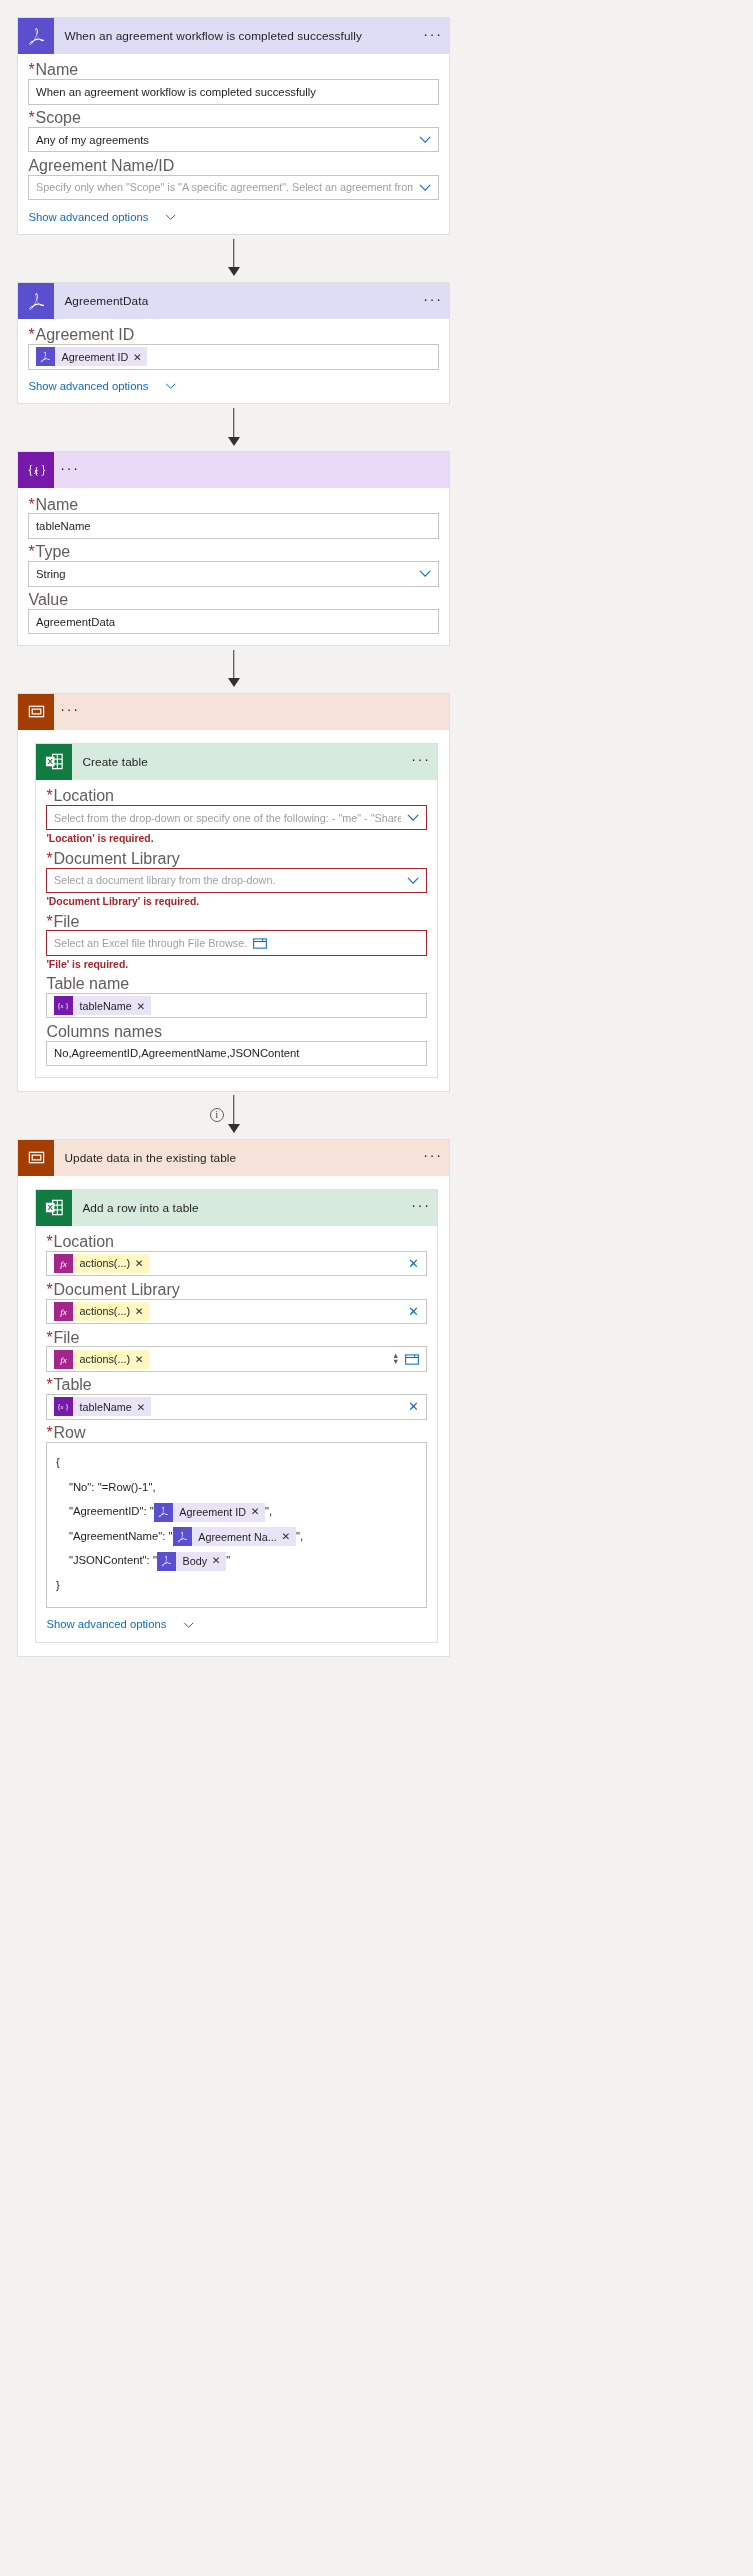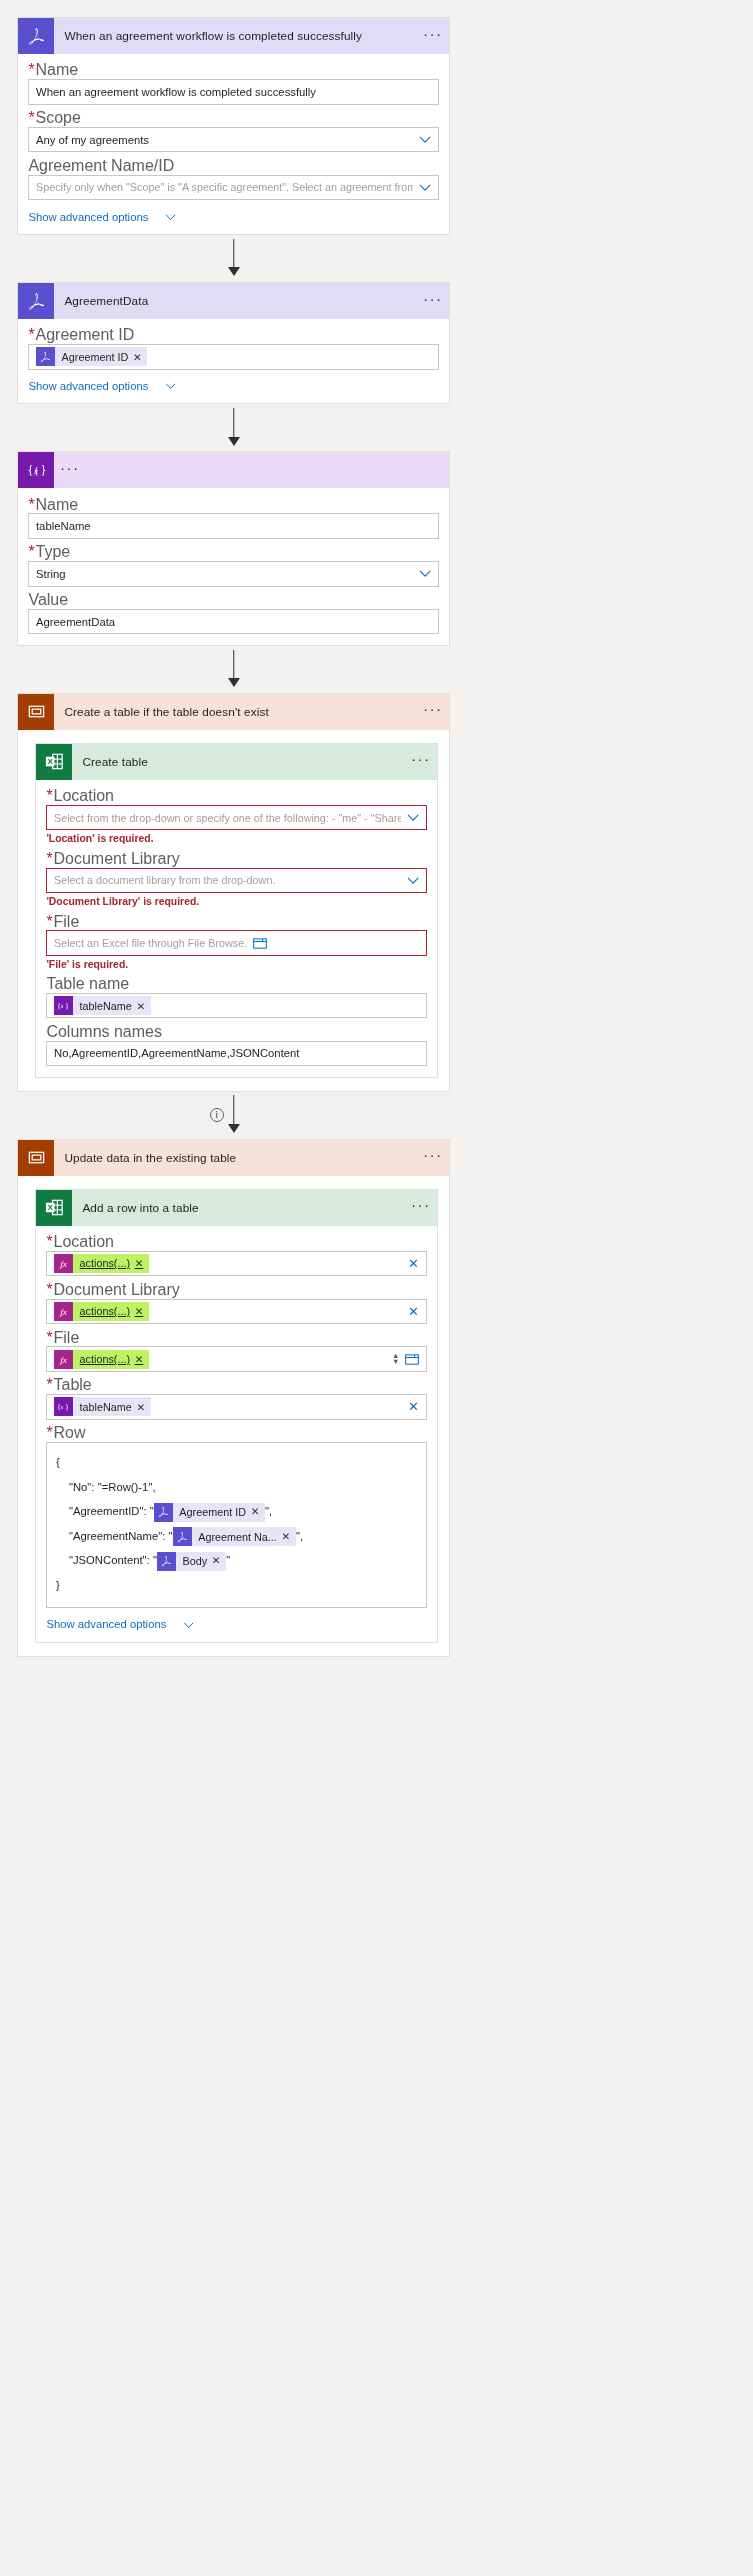--- a/index.html
+++ b/index.html
@@ -111,21 +111,21 @@
   .token .tlabel {
     font-size: 10.8px; color: #201f1e;
     padding: 0 4.7px 0 6.6px; white-space: nowrap;
   }
   .token .tx {
     font-size: 10.4px; color: #323130; padding-right: 5.7px; cursor: pointer;
   }
   .tico-adobe { background: #5a4fcf; }
   .tico-var   { background: #7719aa; }
   .tico-fx    { background: #a4268c; }
-  .token.pink { background: #bef264; text-decoration: underline; }
+  .token.pink { background: #fef9c3; }
 
   .clear-x {
     margin-left: auto; color: #0f6cbd; font-size: 13px;
     padding-left: 7.5px; font-weight: 300;
   }
 
   
   .adv-link {
     color: #0f6cbd; font-size: 11.3px; margin-top: 10.4px;
     display: inline-flex; align-items: center; gap: 17px;
@@ -362,21 +362,20 @@
   </div>
 
   <div class="scope-card">
     <div class="card-header hdr-scope">
       <div class="icon-box ico-scope">
         <svg width="19" height="19" viewBox="0 0 20 20">
           <rect x="2.5" y="4.5" width="15" height="11" fill="none" stroke="#ffffff" stroke-width="1.3"></rect>
           <rect x="5.5" y="7.5" width="9" height="5" fill="none" stroke="#ffffff" stroke-width="1.3"></rect>
         </svg>
       </div>
-      <div class="hdr-title">Create a table if the table doesn't exist</div>
       <div class="ellipsis">···</div>
     </div>
 
     <div class="scope-inner">
 
       <div class="nested-card">
         <div class="card-header hdr-excel">
           <div class="icon-box ico-excel">
             <svg width="21" height="21" viewBox="0 0 22 22">
               <rect x="9" y="3.5" width="10" height="15" fill="none" stroke="#ffffff" stroke-width="1.3"></rect>

